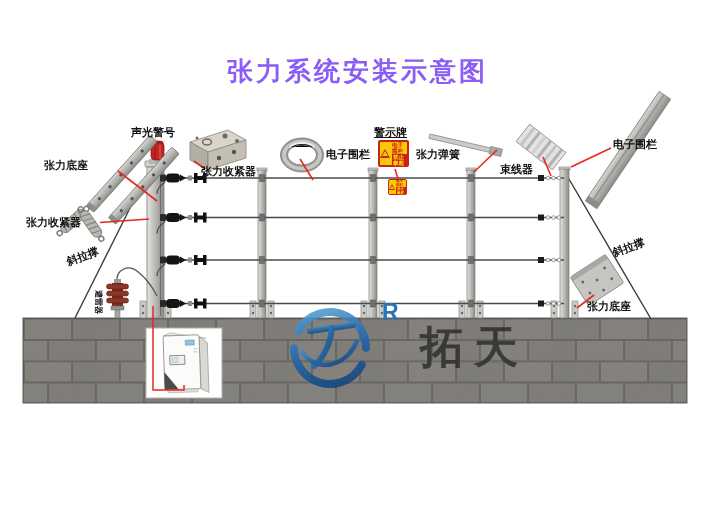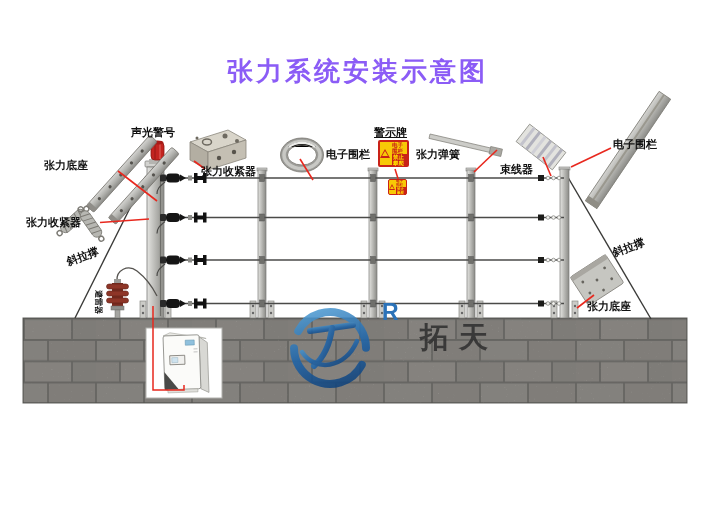--- a/index.html
+++ b/index.html
@@ -27,21 +27,21 @@
   .sign-small .tri{border-left-width:3px;border-right-width:3px;border-bottom-width:6px;}
   .sign-small .tri:after{left:-2px;top:1.5px;border-left-width:2px;border-right-width:2px;
        border-bottom-width:3px;}
   .sign-texts{display:flex;flex-direction:column;align-items:center;}
   .sign-l1{font-size:5.5px;line-height:6px;font-weight:bold;color:#c92218;}
   .sign-l2{font-size:5.5px;line-height:6px;font-weight:bold;color:#ffd800;background:#c92218;
            padding:0 1px;}
   .sign-small .sign-l1{font-size:3.5px;line-height:4px;}
   .sign-small .sign-l2{font-size:3.5px;line-height:4px;}
   
-  .wm-text{position:absolute;left:420px;top:318px;font-size:29px;font-weight:bold;
+  .wm-text{position:absolute;left:420px;top:318px;font-size:44px;font-weight:bold;
            color:rgba(48,48,48,0.88);letter-spacing:10px;}
   .wm-r{position:absolute;left:382px;top:299px;font-size:23px;font-weight:bold;
         color:#2b72b8;}
 </style>
 </head>
 <body>
 
 <div id="stage">
 
 <svg width="715" height="505" viewBox="0 0 715 505">

